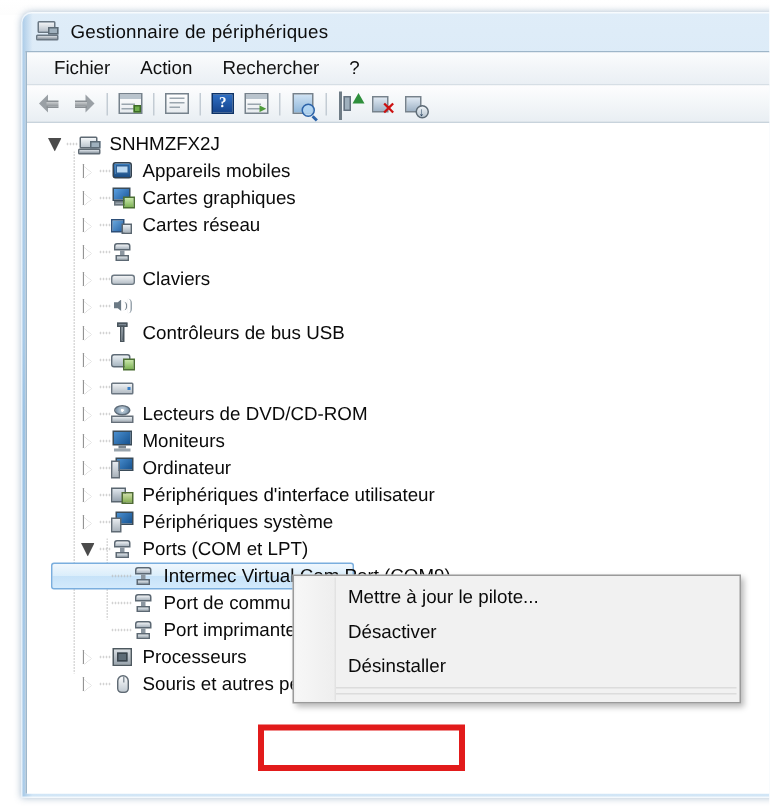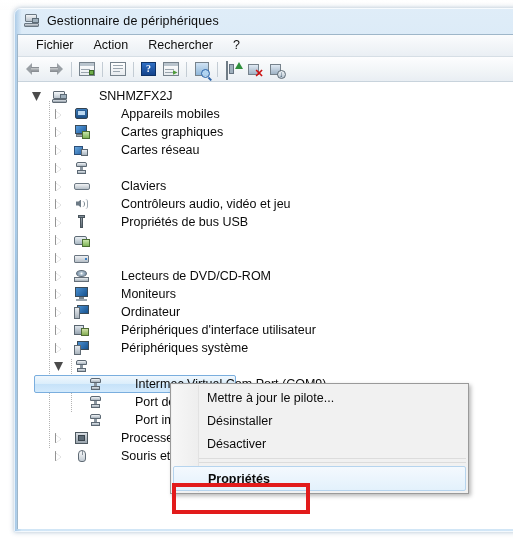--- a/index.html
+++ b/index.html
@@ -325,21 +325,21 @@
     background-position: 2px 8px;
     background-repeat: repeat-x;
     opacity: .9;
   }
   .node .ico {
     width: 17px; height: 15px;
     flex: none;
     margin-right: 4px;
     position: relative;
   }
-  .node .lbl { padding-right: 4px; margin-left: 26px; }
+  .node .lbl { padding-right: 4px; }
 
   .node.selected .selbox {
     position: absolute;
     left: 16px;
     right: auto;
     top: 0;
     height: 18px;
     background: linear-gradient(to bottom,#f0f7fd 0%,#dbeefb 48%,#c6e2f8 50%,#d3eafc 100%);
     border: 1px solid #7aaede;
     border-radius: 2px;
@@ -475,21 +475,21 @@
     border:1px solid #5f6a74; border-radius:1px; box-sizing:border-box;
   }
   .ic-root-card {
     left:8px; top:5px; width:7px; height:5px;
     background:#9fb0bd; border:1px solid #5d6b76; box-sizing:border-box;
   }
 
   
   .ctxmenu {
     position: absolute;
-    left: 170px;
+    left: 195px;
     top: 383px;
     width: 299px;
     background: #f1f1f1;
     border: 1px solid #9a9a9a;
     box-shadow: 2px 2px 4px rgba(0,0,0,0.28);
     box-sizing: border-box;
     padding: 2px 0 2px 0;
     z-index: 40;
   }
   .ctxmenu .gutter {
@@ -737,33 +737,32 @@
           <div class="node" style="padding-left:34px;">
             <span class="twisty collapsed">
                 <i></i>
               </span>
             <span class="dots"></span>
             <span class="ico">
               <span class="ic ic-speaker"></span>
               <span class="ic" style="left:8px;top:4px;width:2px;height:6px;border-right:1.5px solid #7b8790;border-radius:0 4px 4px 0;"></span>
               <span class="ic" style="left:11px;top:2px;width:2px;height:10px;border-right:1.5px solid #9aa5ae;border-radius:0 5px 5px 0;"></span>
             </span>
-            <span class="lbl">Contrôleurs audio, vidéo et jeu</span>
           </div>
 
           <div class="node" style="padding-left:34px;">
             <span class="twisty collapsed">
                 <i></i>
               </span>
             <span class="dots"></span>
             <span class="ico">
               <span class="ic ic-usb-top"></span>
                 <span class="ic ic-usb-stem"></span>
             </span>
-            <span class="lbl">Propriétés de bus USB</span>
+            <span class="lbl">Contrôleurs de bus USB</span>
           </div>
 
           <div class="node" style="padding-left:34px;">
             <span class="twisty collapsed">
                 <i></i>
               </span>
             <span class="dots"></span>
             <span class="ico">
               <span class="ic" style="left:0px;top:3px;width:13px;height:9px;background:linear-gradient(to bottom,#eaf0f4,#a9b7c2);border:1px solid #5e6b76;border-radius:2px;box-sizing:border-box;"></span>
               <span class="ic ic-green-box" style="left:8px;top:6px;width:8px;height:8px;"></span>
@@ -845,20 +844,21 @@
           <div class="node" style="padding-left:34px;">
             <span class="twisty expanded">
                 <i></i>
               </span>
             <span class="dots"></span>
             <span class="ico">
               <span class="ic ic-port-head"></span>
                 <span class="ic ic-port-neck"></span>
                 <span class="ic ic-port-base"></span>
             </span>
+            <span class="lbl">Ports (COM et LPT)</span>
           </div>
 
           <div class="node selected" style="padding-left:56px;">
             <span class="selbox" style="width:202px;"></span>
             <span class="dots" style="width:14px;"></span>
             <span class="ico">
               <span class="ic ic-port-head"></span>
                 <span class="ic ic-port-neck"></span>
                 <span class="ic ic-port-base"></span>
             </span>
@@ -911,25 +911,24 @@
 
         </div>
       </div>
     </div>
   </div>
 
   <div class="ctxmenu">
     <div class="gutter"></div>
 
     <div class="ctx-item">Mettre à jour le pilote...</div>
+    <div class="ctx-item">Désactiver</div>
     <div class="ctx-item">Désinstaller</div>
-    <div class="ctx-item">Désactiver</div>
 
     <div class="ctx-sep"></div>
 
 
     <div class="ctx-sep"></div>
 
-    <div class="ctx-item bold hot">Propriétés</div>
   </div>
 
   <div class="red-box"></div>
 </div>
 
 </body></html>

